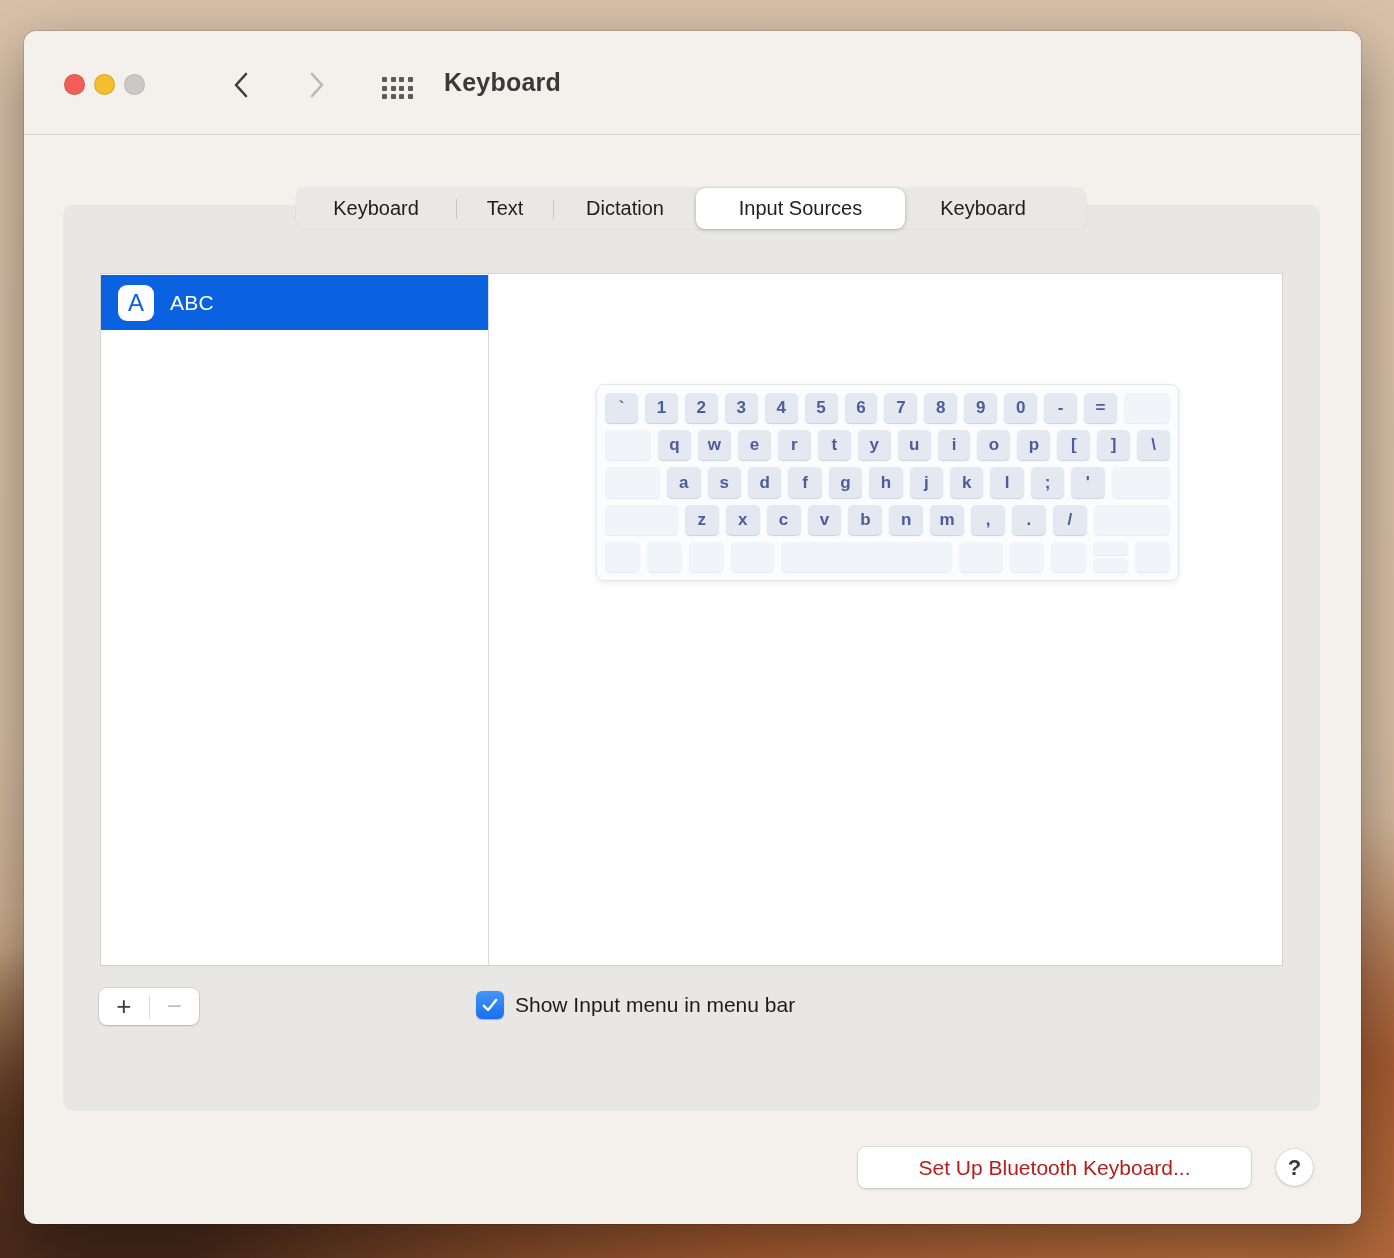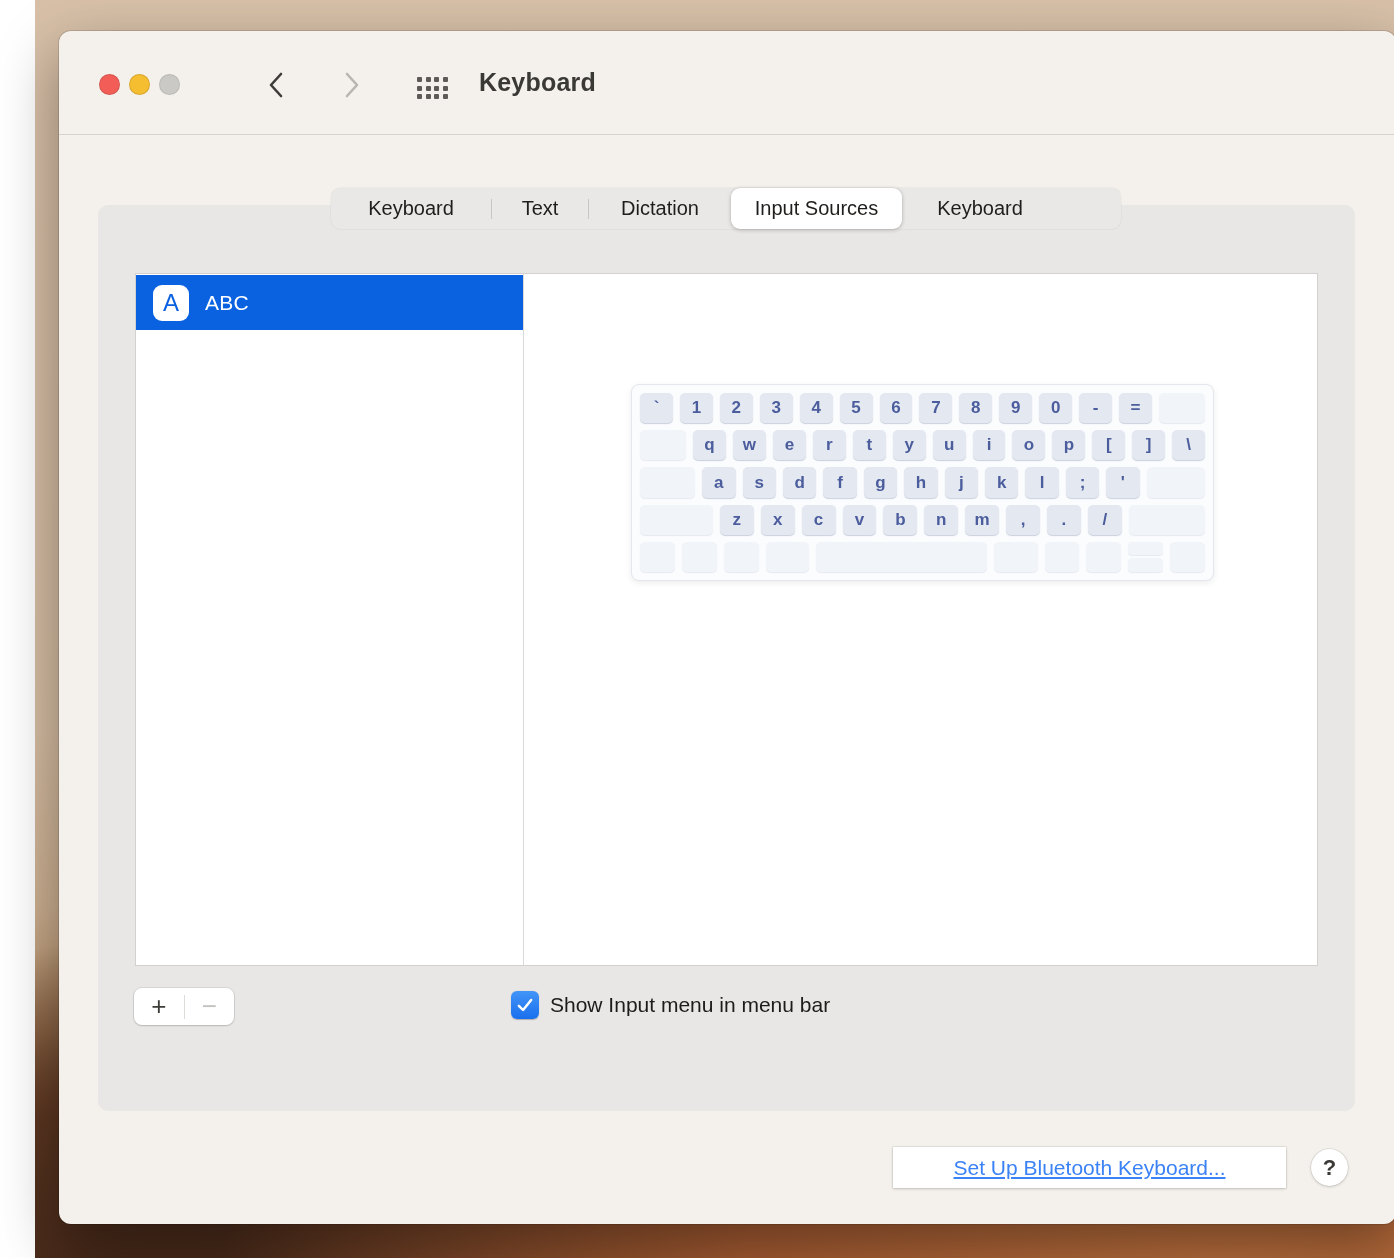--- a/index.html
+++ b/index.html
@@ -5,21 +5,20 @@
   * { margin:0; padding:0; box-sizing:border-box; }
   html,body { width:1394px; height:1258px; overflow:hidden; }
   body { font-family:"Liberation Sans", sans-serif; }
 
   .desktop {
     position:absolute; inset:0;
     background:
       radial-gradient(120% 60% at 88% 102%, #b96f3d 0%, #a35a31 30%, rgba(163,90,49,0) 62%),
       radial-gradient(80% 45% at 10% 104%, #3f2417 0%, #5a3520 35%, rgba(90,53,32,0) 65%),
       linear-gradient(180deg, #d8c0a8 0%, #d6bda3 58%, #cdb091 72%, #b08963 82%, #7b4b2e 92%, #5f3820 100%);
-    margin-left: 35px;
   }
 
   .window {
     position:absolute; left:24px; top:31px; width:1337px; height:1193px;
     background:#f4f1ec; border-radius:12px;
     box-shadow:0 22px 60px rgba(0,0,0,0.38), 0 0 0 1px rgba(0,0,0,0.12);
   }
 
   
   .titlebar { position:absolute; left:0; top:0; width:100%; height:104px;
@@ -43,21 +42,21 @@
     font-size:22px; color:#3a3936; font-family:"Liberation Sans", sans-serif; }
   .searchbox input::placeholder { color:#b3b0ab; }
 
   
   .tabbar { position:absolute; left:272px; top:157px; width:790px; height:41px;
     background:#e9e8e7; border-radius:9px; display:flex; align-items:center; z-index:3;
     box-shadow:0 0 0 0.5px rgba(0,0,0,0.06); }
   .tab { height:41px; display:flex; align-items:center; justify-content:center;
     font-size:20px; color:#1f1e1c; padding:0 4px; border-radius:9px; white-space:nowrap; }
   .tab.t0 { width:160px; } .tab.t1 { width:96px; } .tab.t2 { width:142px; }
-  .tab.t3 { width:171px; } .tab.t4 { width:156px; }
+  .tab.t3 { width:209px; } .tab.t4 { width:156px; }
   .tab.selected { background:#ffffff; box-shadow:0 1px 4px rgba(0,0,0,0.22), 0 0 0 0.5px rgba(0,0,0,0.05); }
   .tab-sep { width:1px; height:20px; background:#c9c7c5; }
 
   
   .panel { position:absolute; left:39px; top:174px; width:1257px; height:906px;
     background:#e8e7e6; border-radius:10px; }
 
   .white-box { position:absolute; left:37px; top:68px; width:1183px; height:693px;
     background:#ffffff; border:1px solid #d2d1d0; }
   .list-col { position:absolute; left:0; top:0; width:388px; height:100%;
@@ -96,23 +95,23 @@
 
   .checkbox-row { position:absolute; left:413px; top:786px; display:flex; align-items:center; gap:11px; }
   .checkbox { width:28px; height:28px; border-radius:6px;
     background:linear-gradient(180deg,#4395f7 0%, #1a6fee 100%);
     display:flex; align-items:center; justify-content:center;
     box-shadow:0 0.5px 1px rgba(0,0,0,0.25); }
   .checkbox-label { font-size:21px; color:#1d1c1a; }
 
   
   .bt-button { position:absolute; left:834px; top:1116px; width:393px; height:41px;
-    background:#ffffff; border-radius:0; display:flex; align-items:center; justify-content:center;
-    font-size:21px; color:#3b82f6;
-    box-shadow:0 0 0 0.5px rgba(0,0,0,0.12), 0 1px 3px rgba(0,0,0,0.16);text-decoration:underline; }
+    background:#ffffff; border-radius:8px; display:flex; align-items:center; justify-content:center;
+    font-size:21px; color:#b91c1c;
+    box-shadow:0 0 0 0.5px rgba(0,0,0,0.12), 0 1px 3px rgba(0,0,0,0.16); }
   .help-button { position:absolute; left:1252px; top:1118px; width:37px; height:37px;
     background:#ffffff; border-radius:50%; display:flex; align-items:center; justify-content:center;
     font-size:22px; font-weight:700; color:#3a3936;
     box-shadow:0 0 0 0.5px rgba(0,0,0,0.12), 0 1px 3px rgba(0,0,0,0.16); }
 </style>
 </head>
 <body>
 
 <div class="desktop">
   <div class="window">

